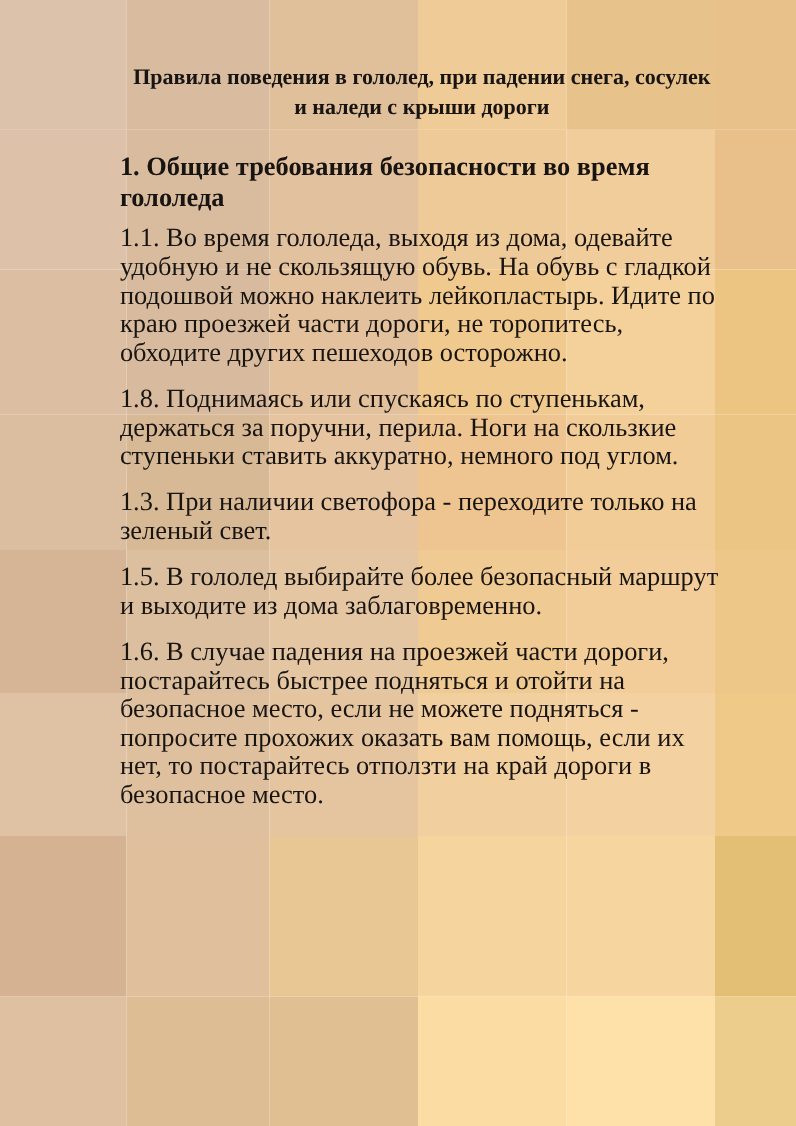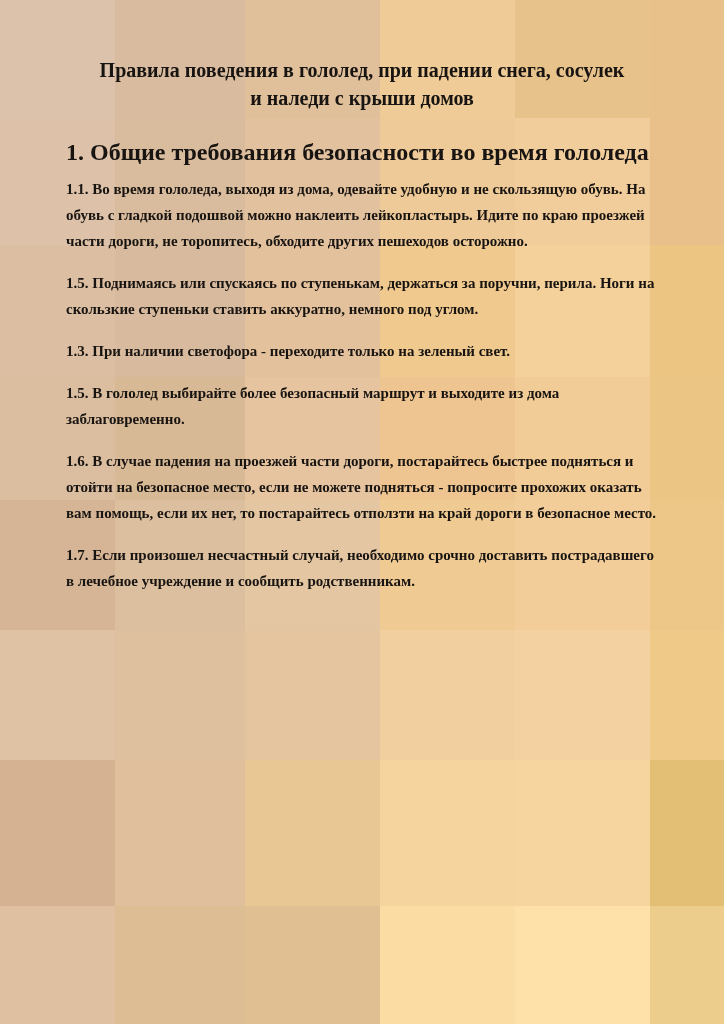--- a/index.html
+++ b/index.html
@@ -18,39 +18,40 @@
     inset: 0;
     display: grid;
     z-index: 0;
   }
   .page {
     position: absolute;
     inset: 0;
     z-index: 1;
     box-sizing: border-box;
     padding: 56px 66px 16px 66px;
+    margin-left: 43px;
   }
   .doc-title {
     margin: 0 auto;
     font-size: 20px;
     line-height: 28px;
     font-weight: bold;
     text-align: center;
   }
   .section-heading {
     margin: 26px 0 10px 0;
     font-size: 24px;
     line-height: 28px;
     font-weight: bold;
   }
   .body-paragraph {
     margin: 0 0 16px 0;
-    font-size: 15px;
+    font-size: 24px;
     line-height: 26px;
-    font-weight: bold;
+    font-weight: normal;
   }
 </style>
 </head>
 <body>
 
 <div class="mosaic" style="grid-template-columns: 115px 130px 135px 135px 135px 74px; grid-template-rows: 118px 127px 132px 123px 130px 130px 146px 118px;">
     <div style="background: rgb(220, 194, 171);"></div>
     <div style="background: rgb(217, 188, 159);"></div>
     <div style="background: rgb(224, 191, 155);"></div>
     <div style="background: rgb(239, 203, 151);"></div>
@@ -96,22 +97,21 @@
     <div style="background: rgb(220, 189, 148);"></div>
     <div style="background: rgb(224, 192, 146);"></div>
     <div style="background: rgb(251, 221, 164);"></div>
     <div style="background: rgb(253, 225, 168);"></div>
     <div style="background: rgb(236, 205, 140);"></div>
   </div>
 
 <div class="page" style="color: rgb(24, 20, 17);">
   <h1 class="doc-title">
     <span style="display:block">Правила поведения в гололед, при падении снега, сосулек</span>
-    <span style="display:block">и наледи с крыши домов</span>
+    <span style="display:block">и наледи с крыши дороги</span>
   </h1>
   <h2 class="section-heading">1. Общие требования безопасности во время гололеда</h2>
   <p class="body-paragraph">1.1. Во время гололеда, выходя из дома, одевайте удобную и не скользящую обувь. На обувь с гладкой подошвой можно наклеить лейкопластырь. Идите по краю проезжей части дороги, не торопитесь, обходите других пешеходов осторожно.</p>
-  <p class="body-paragraph">1.5. Поднимаясь или спускаясь по ступенькам, держаться за поручни, перила. Ноги на скользкие ступеньки ставить аккуратно, немного под углом.</p>
+  <p class="body-paragraph">1.8. Поднимаясь или спускаясь по ступенькам, держаться за поручни, перила. Ноги на скользкие ступеньки ставить аккуратно, немного под углом.</p>
   <p class="body-paragraph">1.3. При наличии светофора - переходите только на зеленый свет.</p>
   <p class="body-paragraph">1.5. В гололед выбирайте более безопасный маршрут и выходите из дома заблаговременно.</p>
   <p class="body-paragraph">1.6. В случае падения на проезжей части дороги, постарайтесь быстрее подняться и отойти на безопасное место, если не можете подняться - попросите прохожих оказать вам помощь, если их нет, то постарайтесь отползти на край дороги в безопасное место.</p>
-  <p class="body-paragraph">1.7. Если произошел несчастный случай, необходимо срочно доставить пострадавшего в лечебное учреждение и сообщить родственникам.</p>
 </div>
 
 </body></html>

